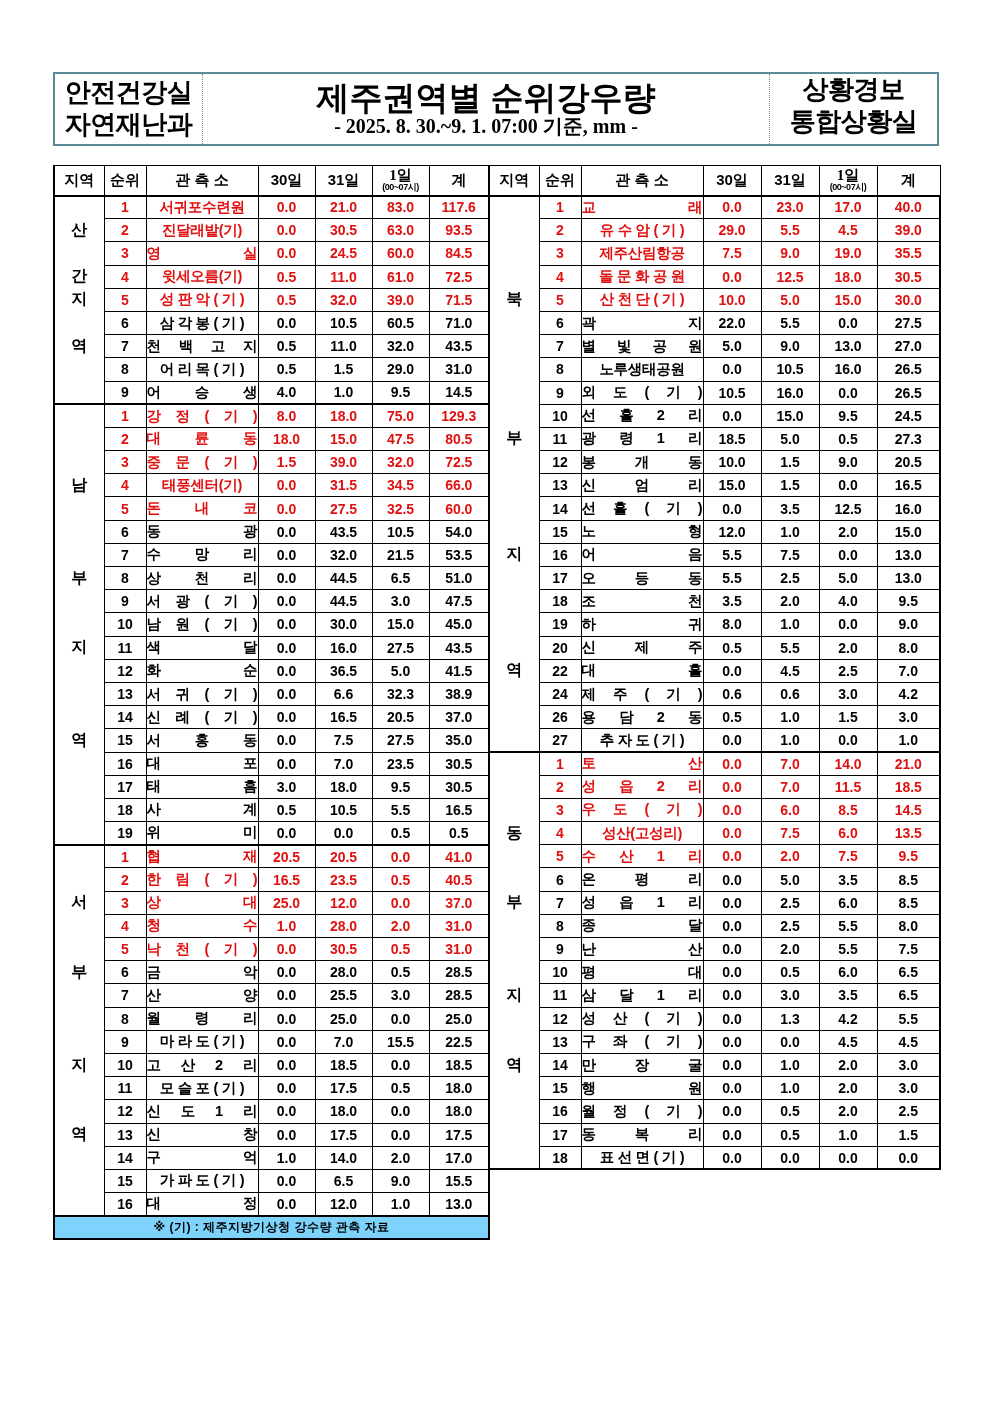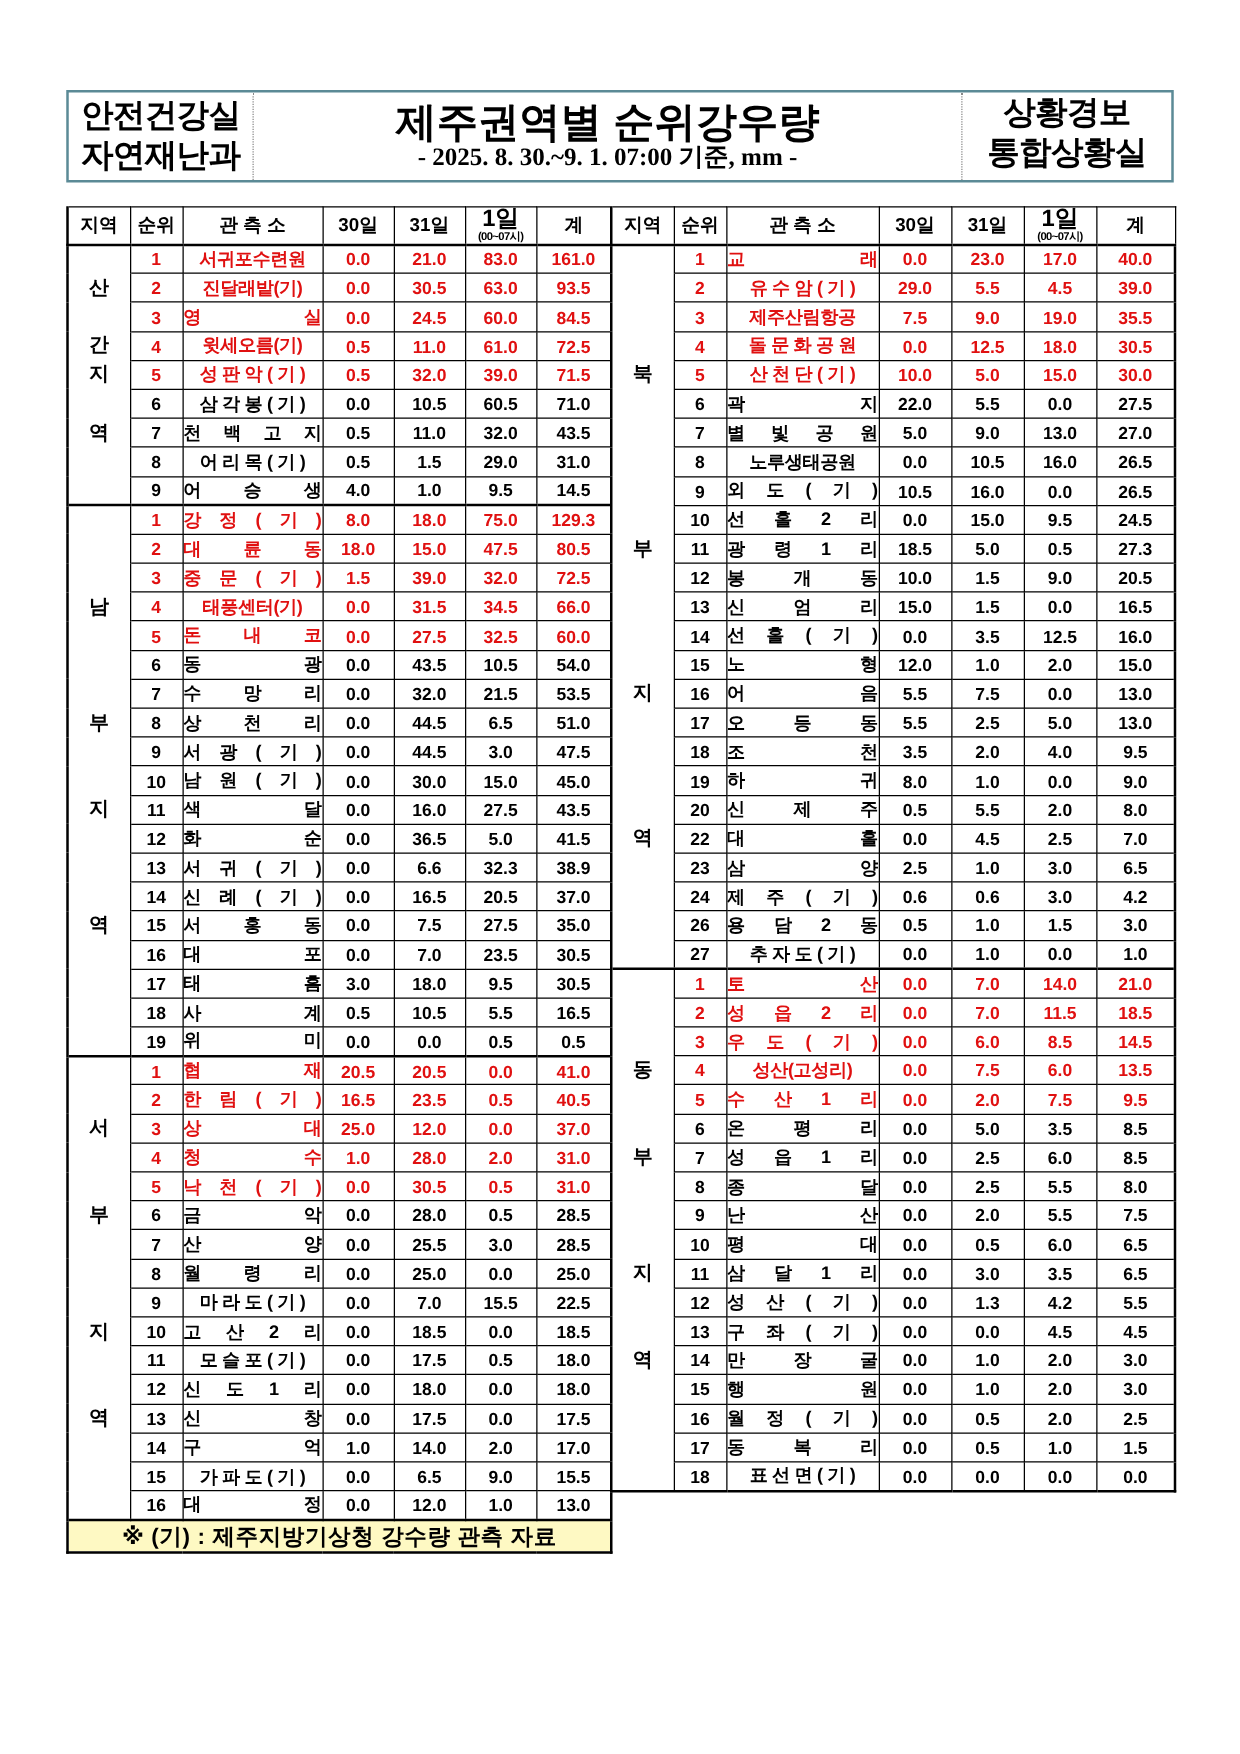--- a/index.html
+++ b/index.html
@@ -116,21 +116,21 @@
   table.rain thead th {
     font-size: 15px;
     height: 30px;
     font-weight: bold;
     background: #ffffff;
     border-bottom: 2px solid #000;
   }
   th.h-sub {
     line-height: 1.02;
   }
-  th.h-sub .big  { font-size: 19px; display:block; }
+  th.h-sub .big  { font-size: 15px; display:block;font-family:Liberation Serif, serif; }
   th.h-sub .small{ font-size: 9px;  display:block; letter-spacing:-0.5px; }
 
   
   .cell-station {
     text-align: justify;
     text-align-last: justify;
     padding: 0 5px;
     font-size: 14.5px;
   }
   .cell-station.tight { letter-spacing: -0.3px; }
@@ -151,22 +151,22 @@
   
   tr.group-top > td,
   tr.group-top > th { border-top: 2px solid #000 !important; }
 
   table.rain tr:last-child td { border-bottom: 2px solid #000; }
 
   td.edge-right { border-right: 2px solid #000 !important; }
 
   
   .note-row td {
-    background: #fef9c3;
-    font-size: 18px;
+    background: #7dd3fc;
+    font-size: 12px;
     height: 30px;
     letter-spacing: 0.5px;
     border-top: 2px solid #000 !important;
     border-bottom: 2px solid #000 !important;
     border-left: 2px solid #000 !important;
     border-right: 2px solid #000 !important;
   }
 </style>
 </head>
 <body>
@@ -214,21 +214,21 @@
         </tr>
       </thead>
       <tbody id="left-body">
           <tr class="row-red">
             <td class="col-region" style="color: rgb(0, 0, 0); border-bottom: none;"></td>
             <td class="col-rank">1</td>
             <td class="cell-station nospread tight">서귀포수련원</td>
             <td>0.0</td>
             <td>21.0</td>
             <td>83.0</td>
-            <td class="edge-right">161.0</td>
+            <td class="edge-right">117.6</td>
           </tr>
           <tr class="row-red">
             <td class="col-region" style="color: rgb(0, 0, 0); border-top: none; border-bottom: none;">산</td>
             <td class="col-rank">2</td>
             <td class="cell-station nospread tight">진달래밭(기)</td>
             <td>0.0</td>
             <td>30.5</td>
             <td>63.0</td>
             <td class="edge-right">93.5</td>
           </tr>
@@ -827,29 +827,20 @@
             <td class="col-region" style="color: rgb(0, 0, 0); border-top: none; border-bottom: none;">역</td>
             <td class="col-rank">22</td>
             <td class="cell-station">대            흘</td>
             <td>0.0</td>
             <td>4.5</td>
             <td>2.5</td>
             <td class="edge-right">7.0</td>
           </tr>
           <tr class="row-blk">
             <td class="col-region" style="color: rgb(0, 0, 0); border-top: none; border-bottom: none;"></td>
-            <td class="col-rank">23</td>
-            <td class="cell-station">삼            양</td>
-            <td>2.5</td>
-            <td>1.0</td>
-            <td>3.0</td>
-            <td class="edge-right">6.5</td>
-          </tr>
-          <tr class="row-blk">
-            <td class="col-region" style="color: rgb(0, 0, 0); border-top: none; border-bottom: none;"></td>
             <td class="col-rank">24</td>
             <td class="cell-station">제 주 ( 기 )</td>
             <td>0.6</td>
             <td>0.6</td>
             <td>3.0</td>
             <td class="edge-right">4.2</td>
           </tr>
           <tr class="row-blk">
             <td class="col-region" style="color: rgb(0, 0, 0); border-top: none; border-bottom: none;"></td>
             <td class="col-rank">26</td>

